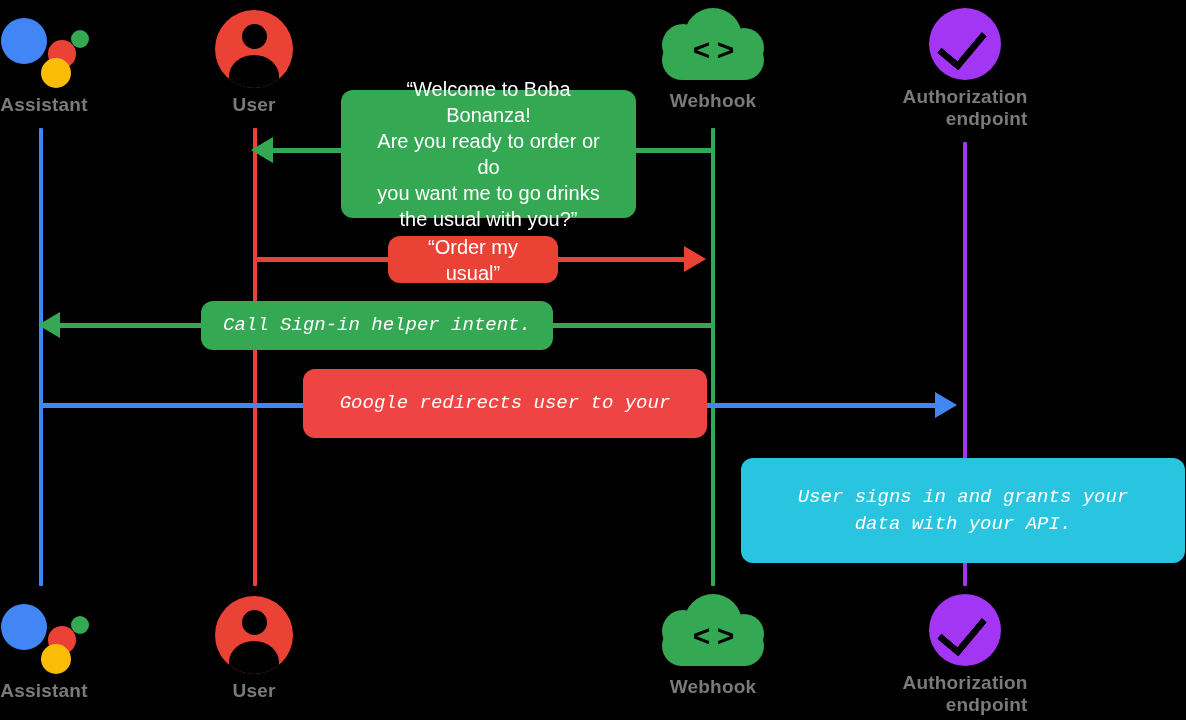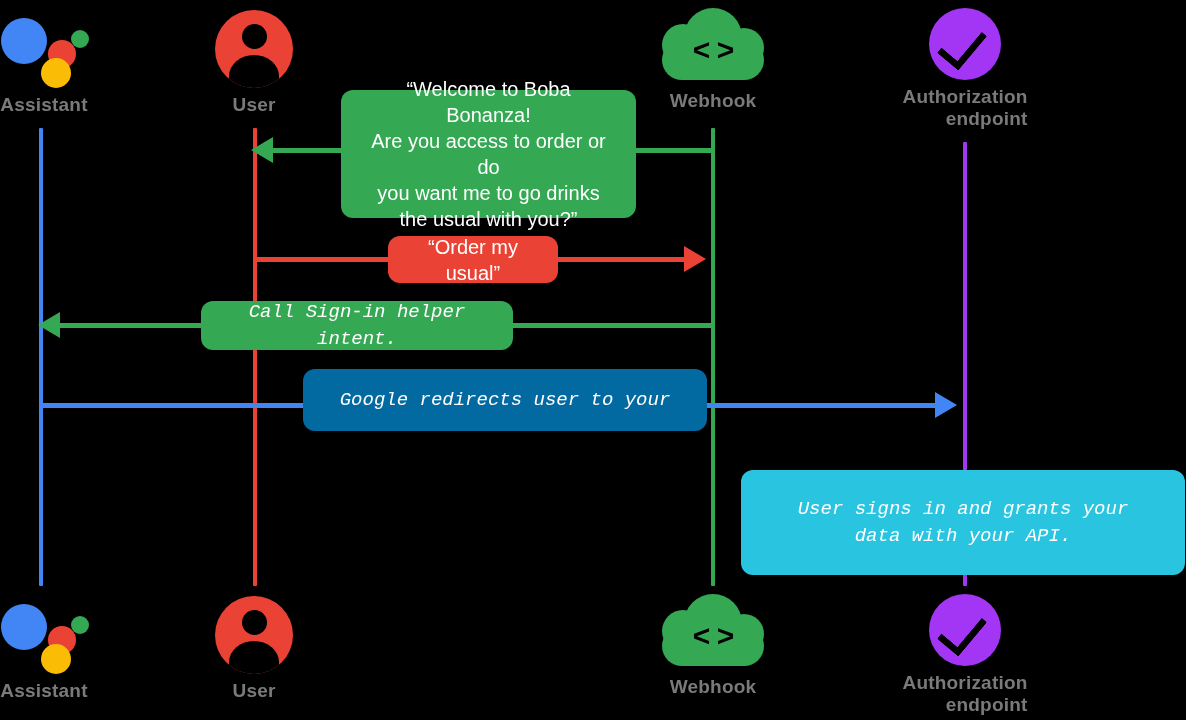--- a/index.html
+++ b/index.html
@@ -107,47 +107,47 @@
     <div class="check-icon"></div>
     <div class="actor-label">Authorization
 endpoint</div>
   </div>
 
   <div class="aline" style="left:271px;top:148px;width:442px;background:#34a853;"></div>
   <div class="ahead left" style="left:251px;top:137px;border-right-color:#34a853;"></div>
   <div class="bubble sans" style="left:341px;top:90px;width:295px;height:128px;background:#34a853;padding:4px 28px;">
     <div>
       <div>“Welcome to Boba Bonanza!</div>
-      <div>Are you access to order or do</div>
+      <div>Are you ready to order or do</div>
       <div>you want me to go drinks</div>
       <div>the usual with you?”</div>
     </div>
   </div>
 
   <div class="aline" style="left:255px;top:257px;width:430px;background:#ea4335;"></div>
   <div class="ahead right" style="left:684px;top:246px;border-left-color:#ea4335;"></div>
   <div class="bubble sans" style="left:388px;top:236px;width:170px;height:47px;background:#ea4335;padding:2px 10px;">
     <div>“Order my usual”</div>
   </div>
 
   <div class="aline" style="left:58px;top:323px;width:655px;background:#34a853;"></div>
   <div class="ahead left" style="left:38px;top:312px;border-right-color:#34a853;"></div>
-  <div class="bubble mono" style="left:201px;top:301px;width:312px;height:49px;background:#34a853;padding:2px 14px;justify-content:center;">
+  <div class="bubble mono" style="left:201px;top:301px;width:352px;height:49px;background:#34a853;padding:2px 14px;justify-content:center;">
     <div>Call Sign-in helper intent.</div>
   </div>
 
   <div class="aline" style="left:41px;top:403px;width:895px;background:#4285f4;"></div>
   <div class="ahead right" style="left:935px;top:392px;border-left-color:#4285f4;"></div>
-  <div class="bubble mono" style="left:303px;top:369px;width:404px;height:62px;background:#0369a1;padding:2px 12px;">
+  <div class="bubble mono" style="left:303px;top:369px;width:404px;height:69px;background:#ef4444;padding:2px 12px;">
     <div>
       <div>Google redirects user to your</div>
     </div>
   </div>
 
-  <div class="bubble mono" style="left:741px;top:458px;width:444px;height:105px;background:#29c5e0;padding:2px 22px;margin-top:12px;">
+  <div class="bubble mono" style="left:741px;top:458px;width:444px;height:105px;background:#29c5e0;padding:2px 22px;">
     <div>
       <div>User signs in and grants your</div>
       <div>data with your API.</div>
     </div>
   </div>
 
   <div class="actor" style="left:0px;top:596px;width:88px;">
     <div class="assistant-logo">
       <i class="dot-blue"></i>
       <i class="dot-red"></i>

